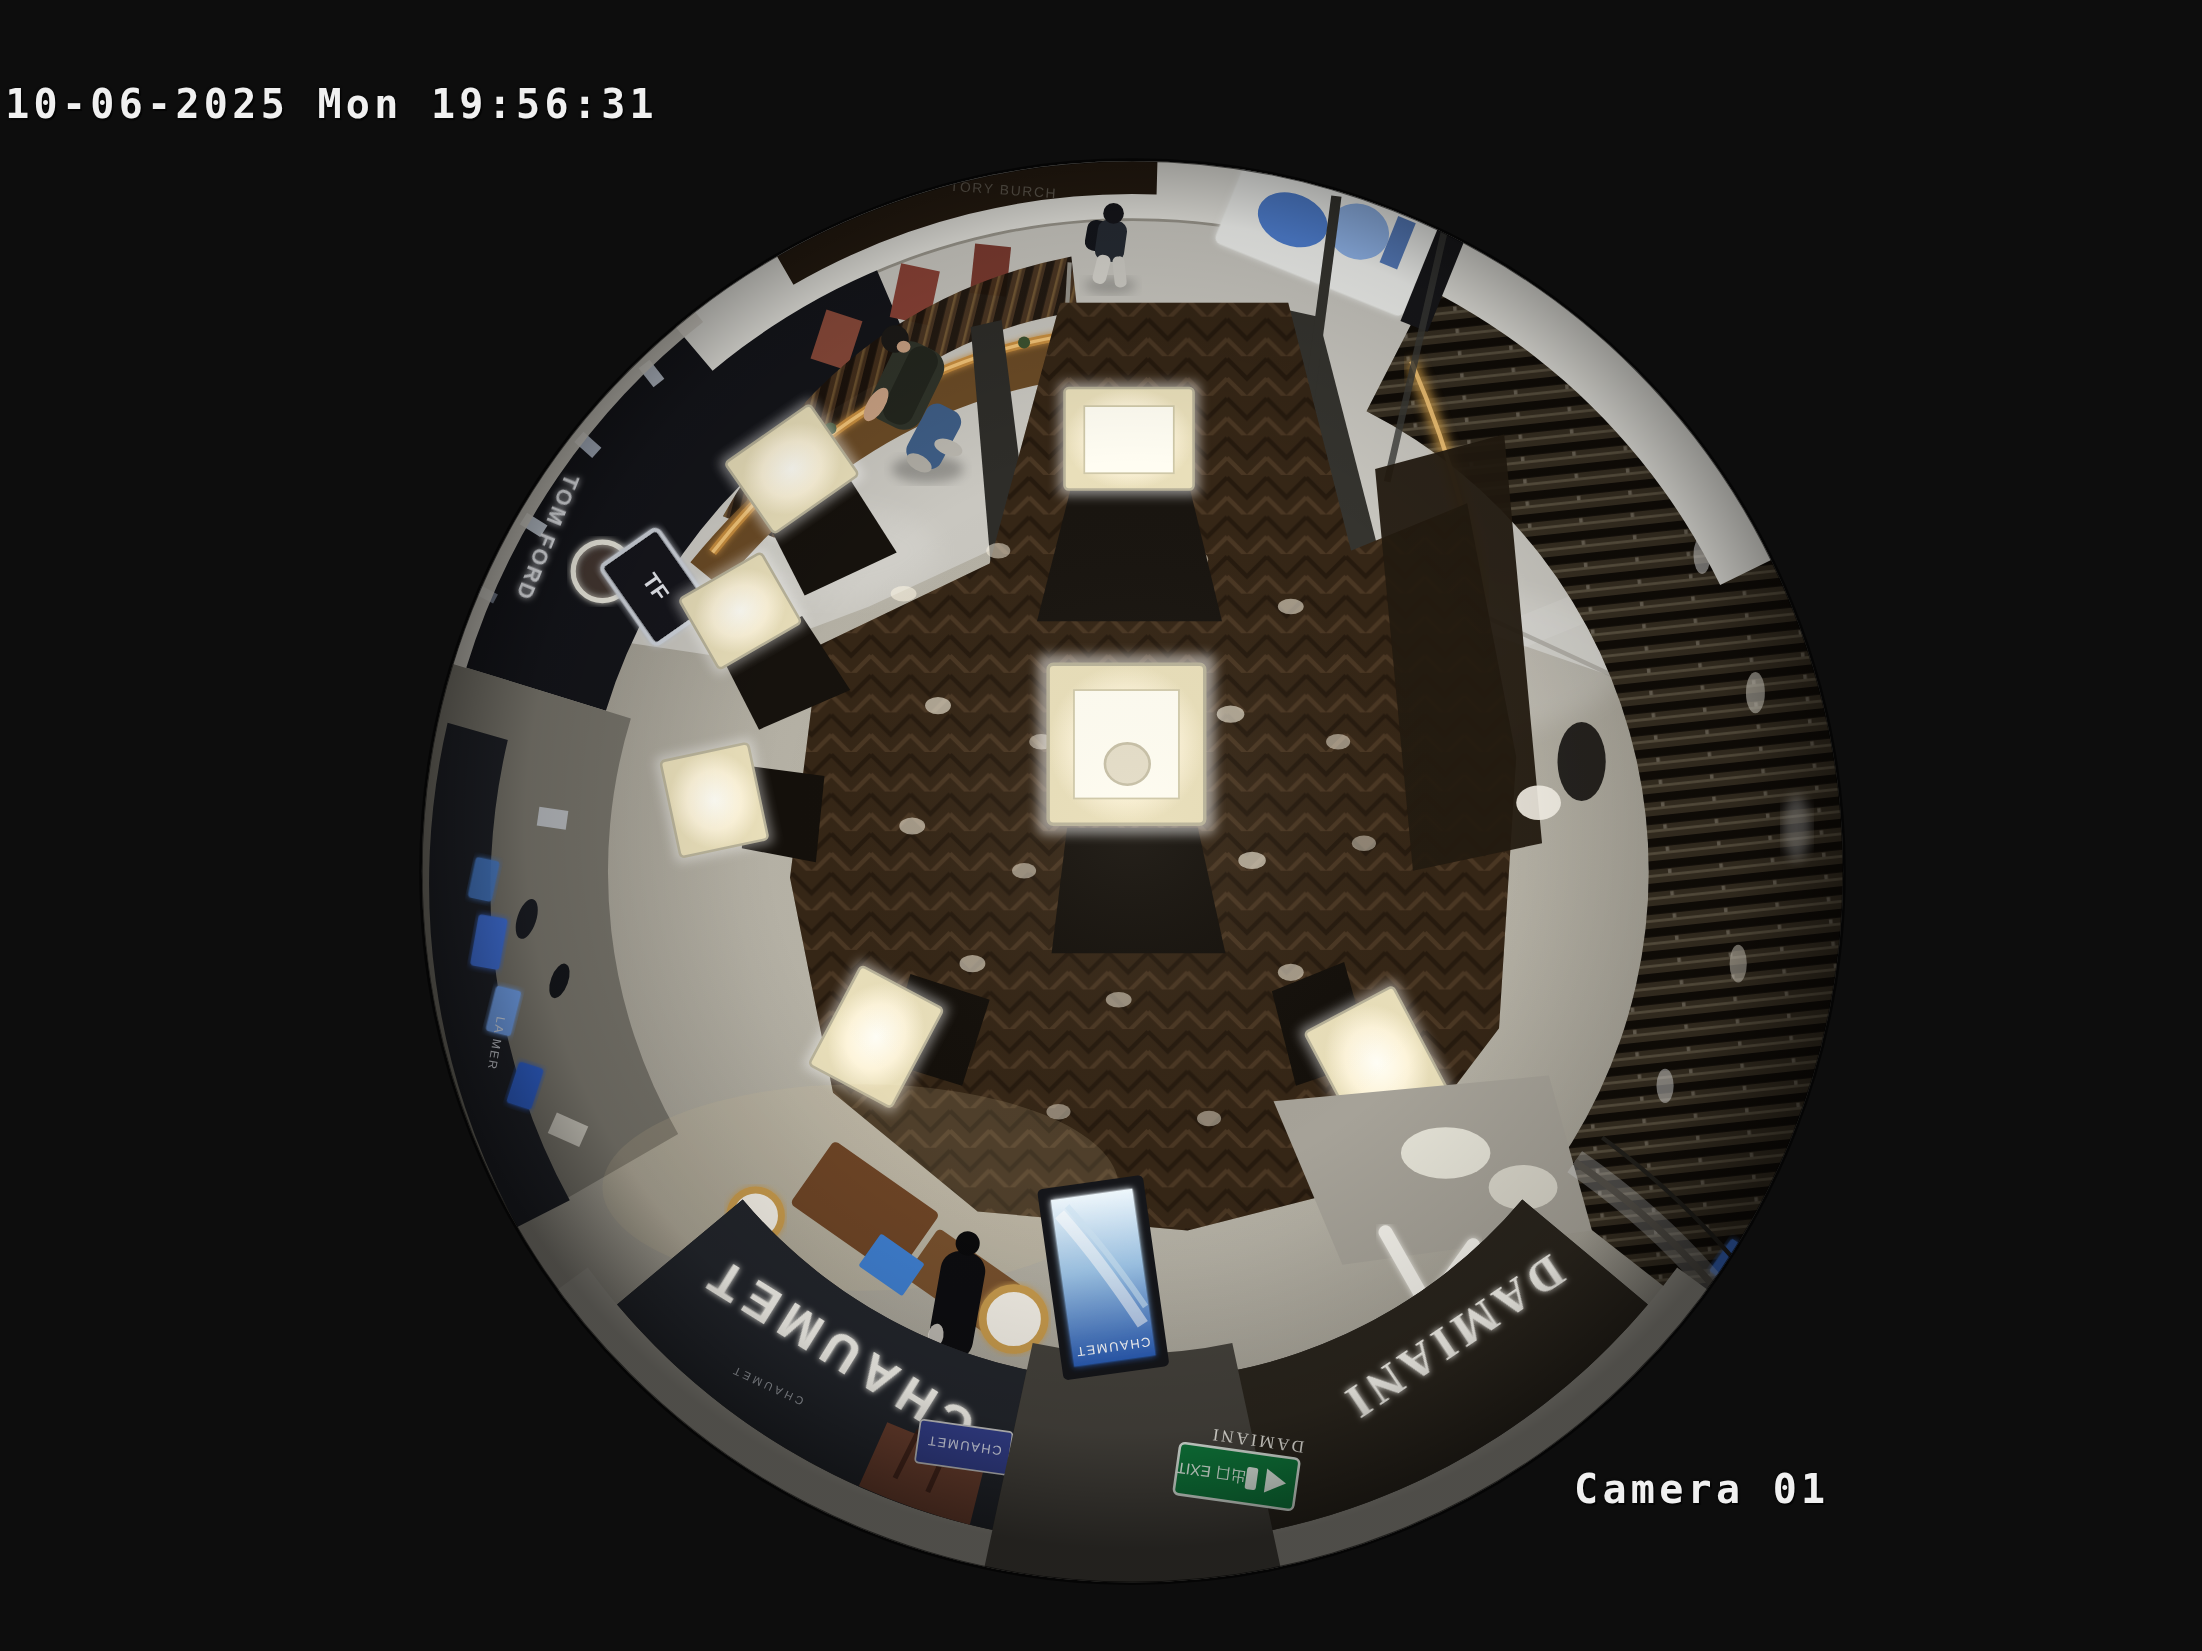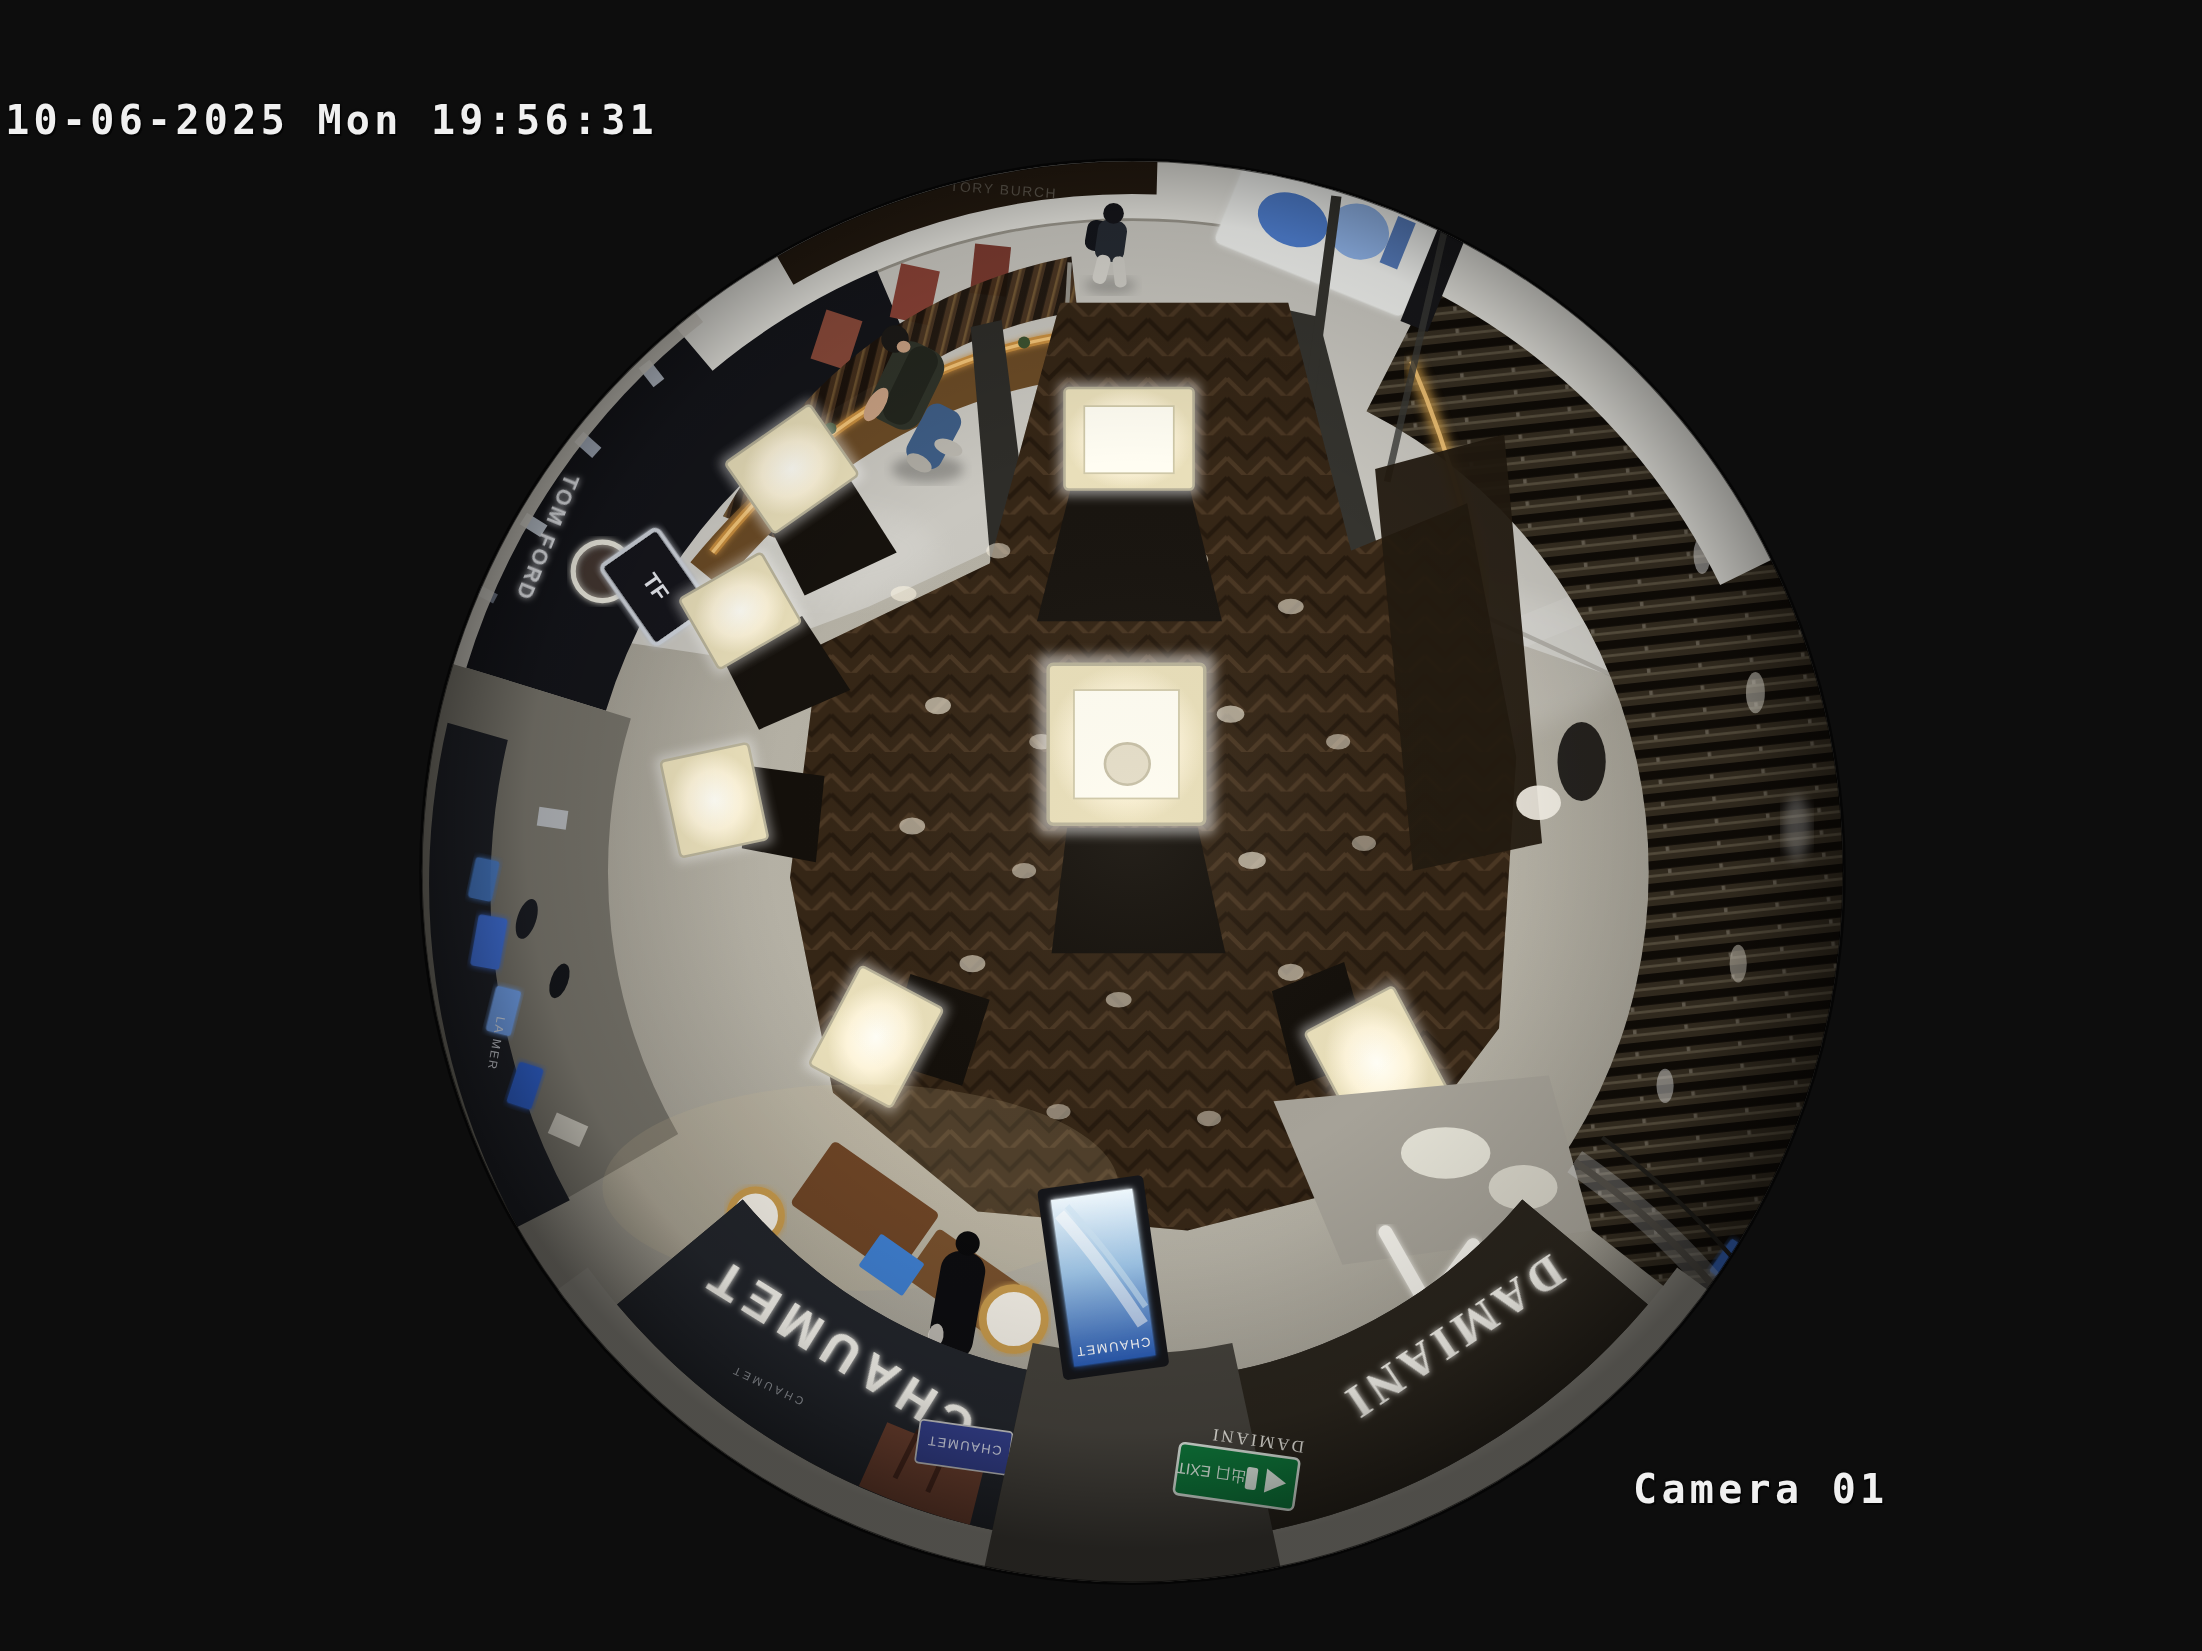--- a/index.html
+++ b/index.html
@@ -1,22 +1,22 @@
 <!DOCTYPE html>
 <html style="font-size:13.8px"><head>
 <meta charset="utf-8">
 <style>
   html,body{margin:0;padding:0;background:#0b0b0b;}
   .stage{position:relative;width:2203px;height:1652px;background:#0d0d0d;overflow:hidden;
          font-family:"Liberation Sans",sans-serif;}
   .osd{position:absolute;color:#f0f0f0;font-family:"DejaVu Sans Mono",monospace;
        font-weight:700;font-size:40px;letter-spacing:4.3px;white-space:pre;
        text-shadow:0 0 2.6px rgba(0,0,0,.9), 1.7px 1.7px 0 rgba(0,0,0,.55);}
-  #osd-timestamp{left:5.2px;top:97px;}
-  #osd-camera{left:1633px;top:1466px;}
+  #osd-timestamp{left:5.2px;top:81px;}
+  #osd-camera{left:1574px;top:1466px;}
   svg{position:absolute;left:0;top:0;}
 </style>
 </head>
 <body>
 
 <div class="stage">
 
 <svg width="2203" height="1652" viewBox="0 0 2560 1920">
   <defs>
     <clipPath id="fisheye">

